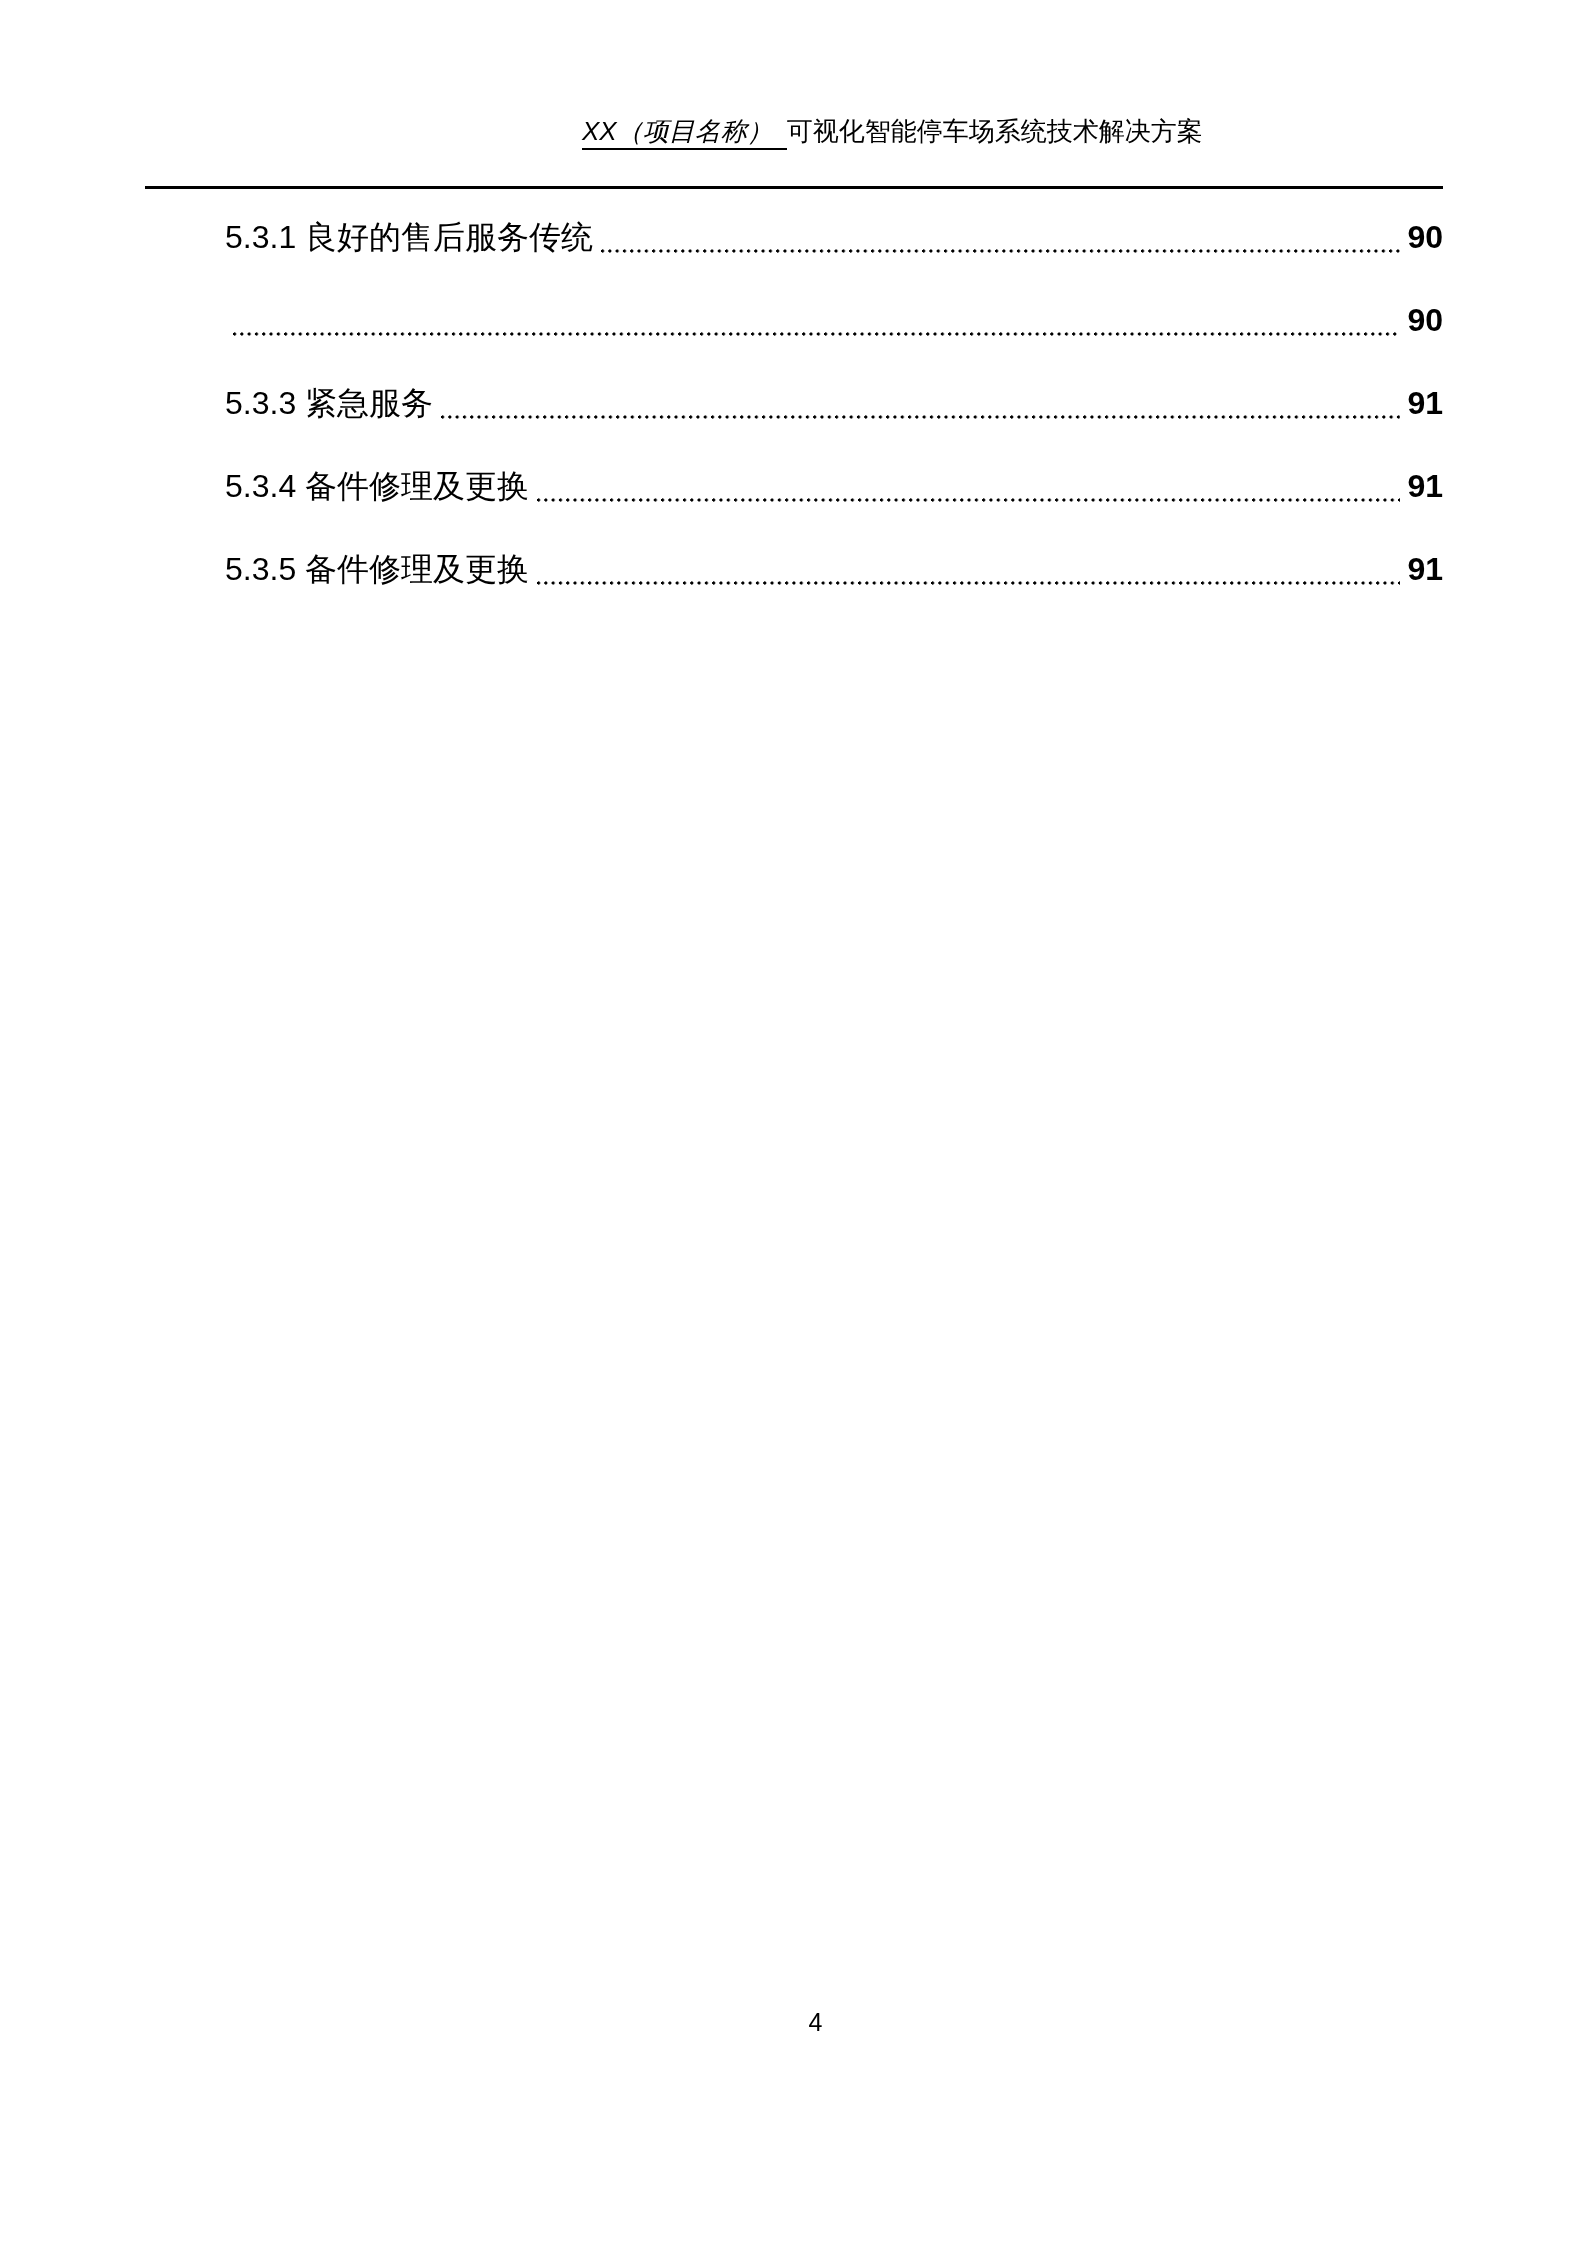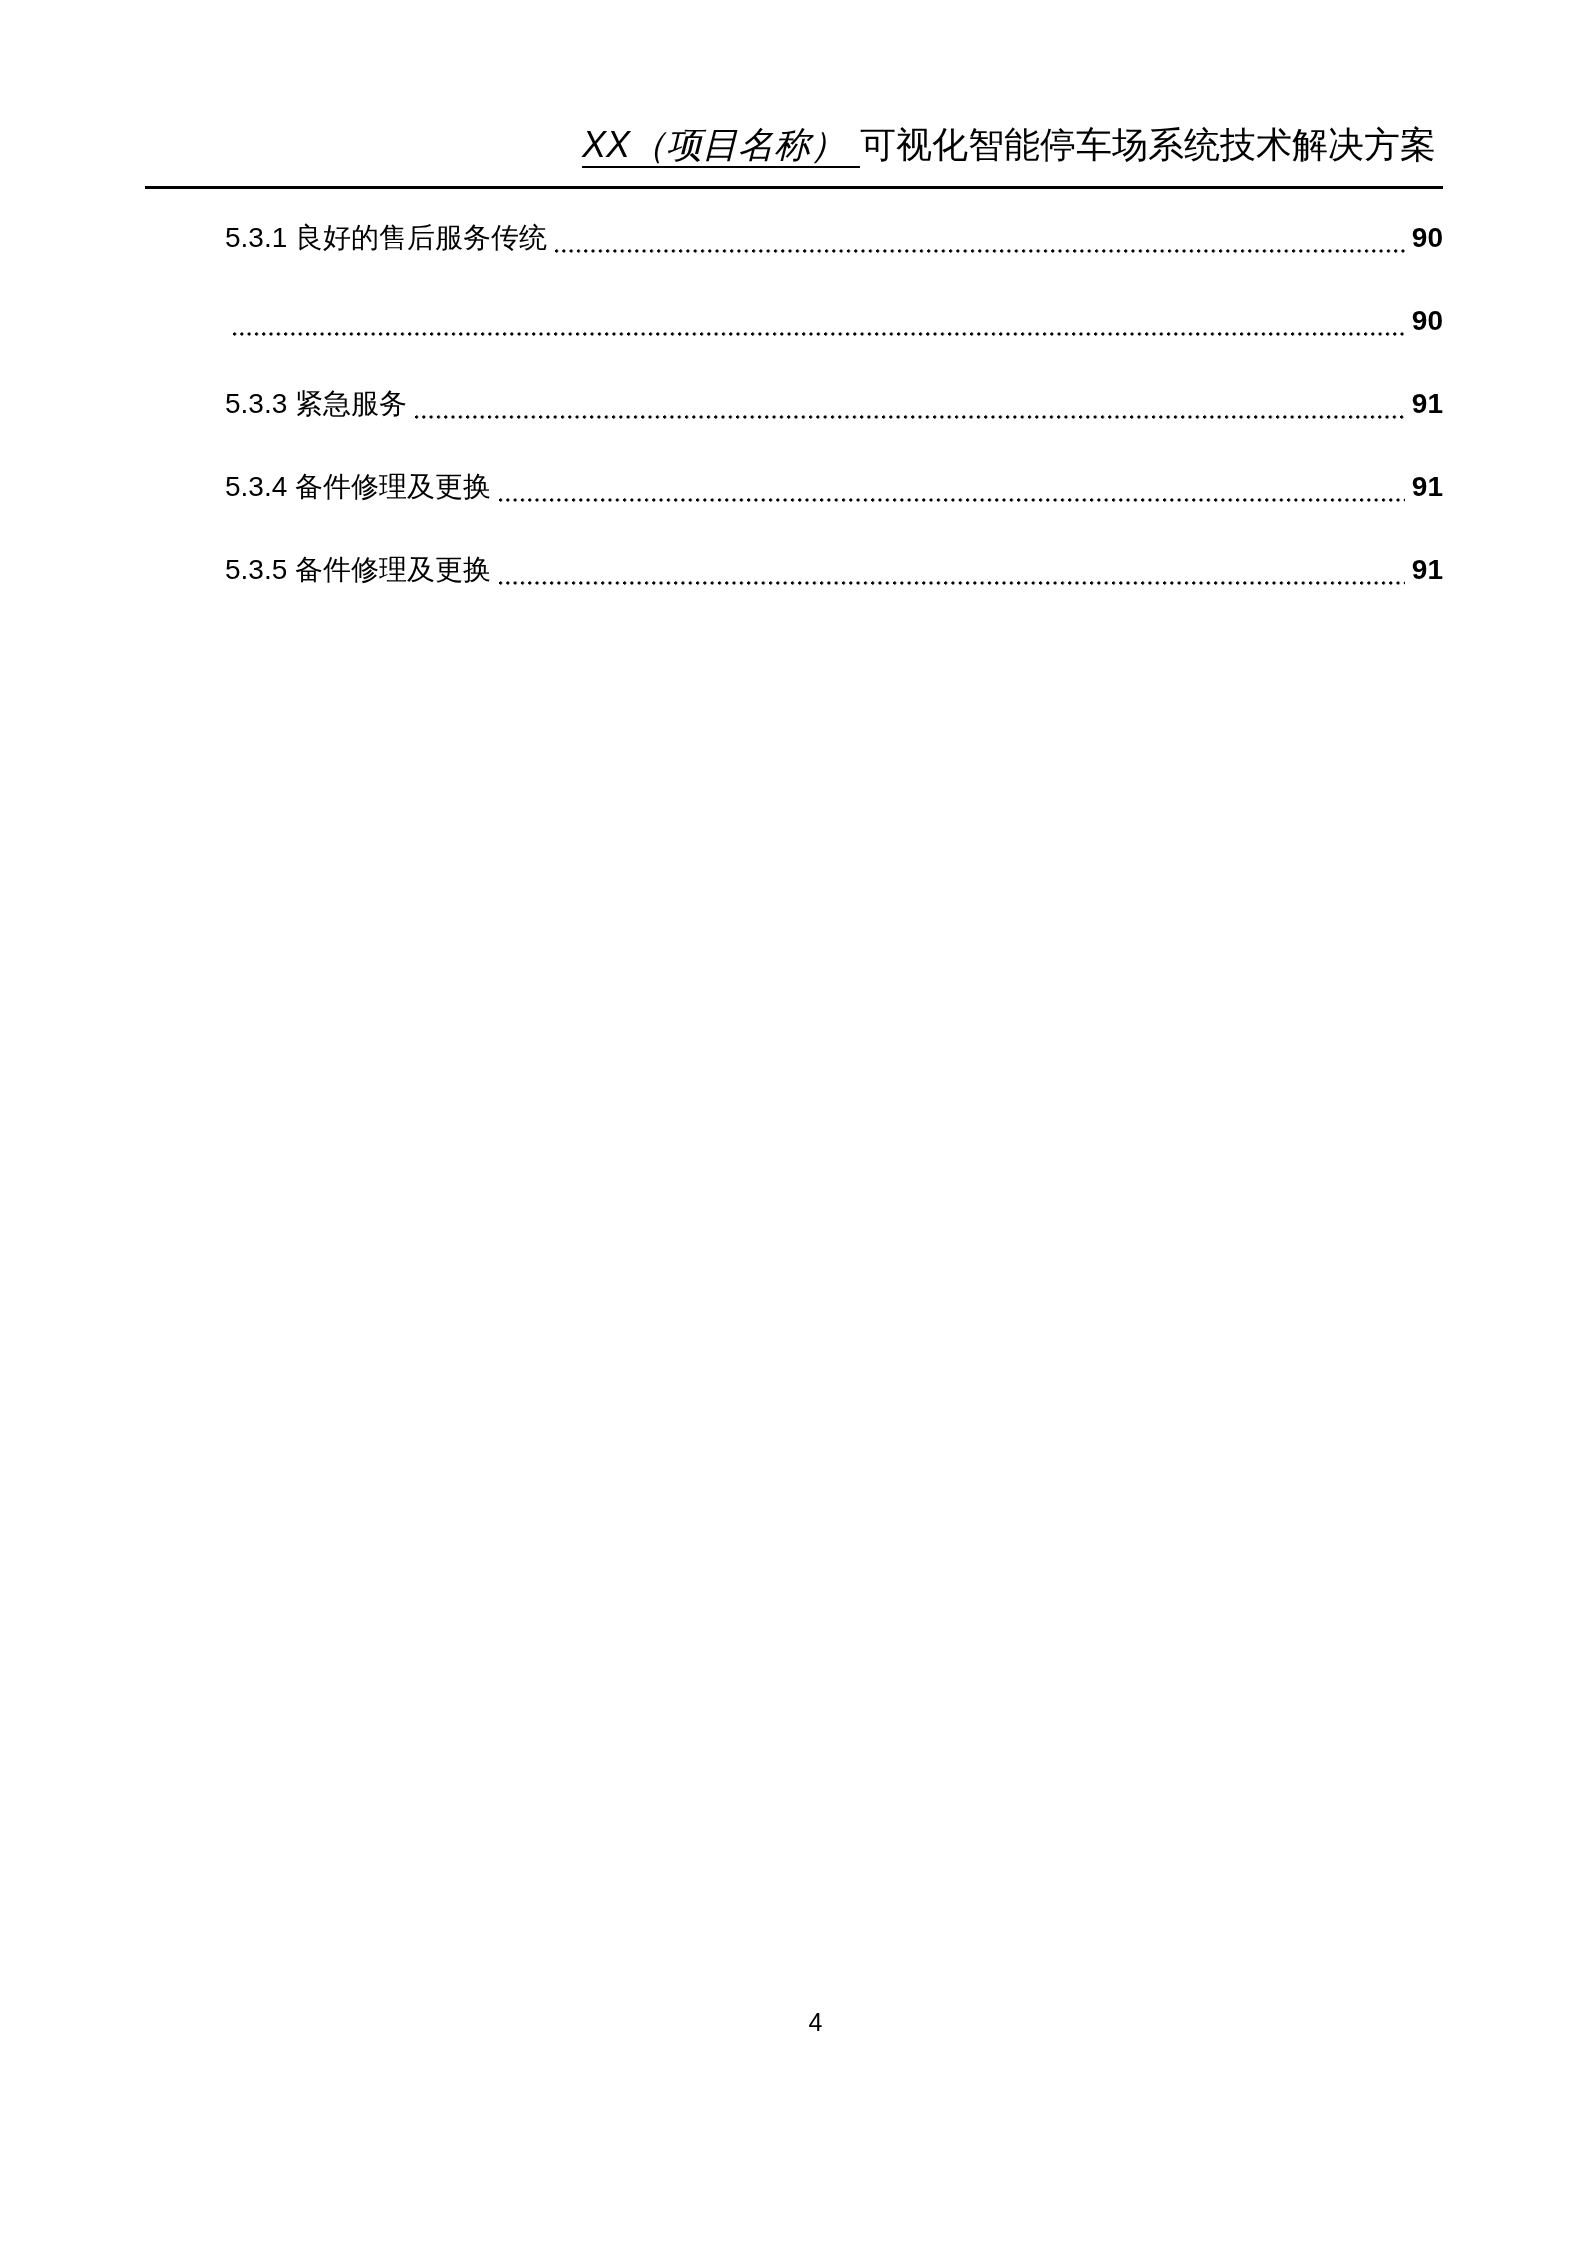--- a/index.html
+++ b/index.html
@@ -17,22 +17,22 @@
   }
   .page {
     position: absolute;
     inset: 0;
     background: #ffffff;
   }
   
   .header {
     position: absolute;
     left: 582px;
-    top: 124px;
-    font-size: 36px;
+    top: 117px;
+    font-size: 26px;
     line-height: 1.15;
     white-space: nowrap;
   }
   .header-project {
     display: inline-block;
     font-style: italic;
     border-bottom: 2px solid #000000;
     padding-right: 14px;
     padding-bottom: 1px;
   }
@@ -52,21 +52,21 @@
   .toc {
     position: absolute;
     left: 225px;
     top: 196px;
     width: 1218px;
   }
   .toc-row {
     display: flex;
     align-items: center;
     height: 83px;
-    font-size: 28px;
+    font-size: 32px;
     cursor: pointer;
   }
   .toc-label {
     white-space: nowrap;
     flex: 0 0 auto;
   }
   .toc-dots {
     flex: 1 1 auto;
     position: relative;
     height: 38px;

